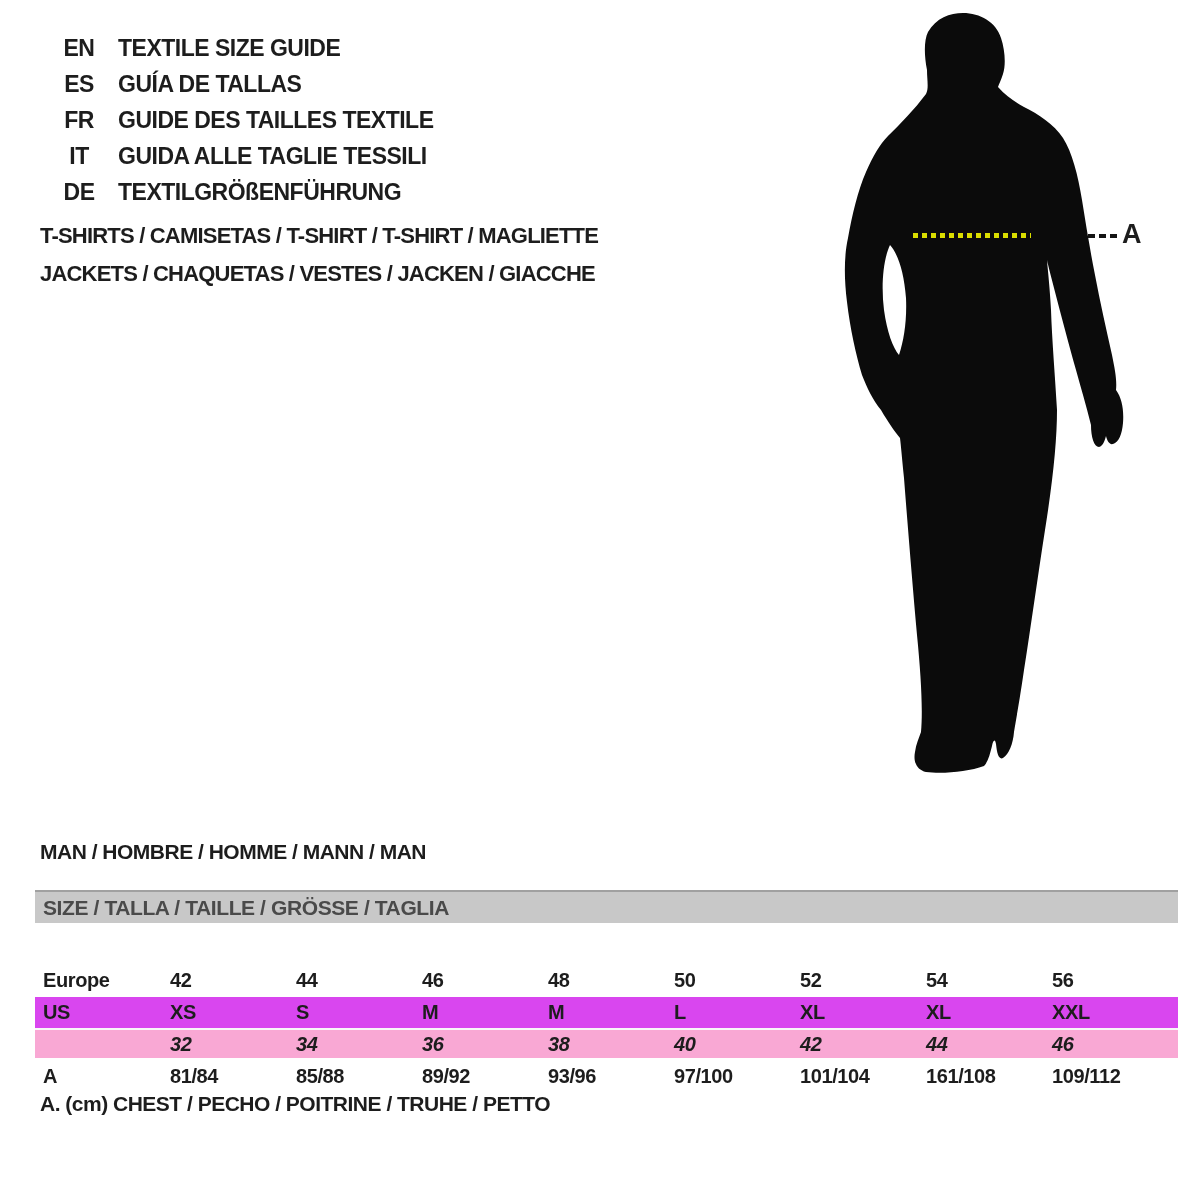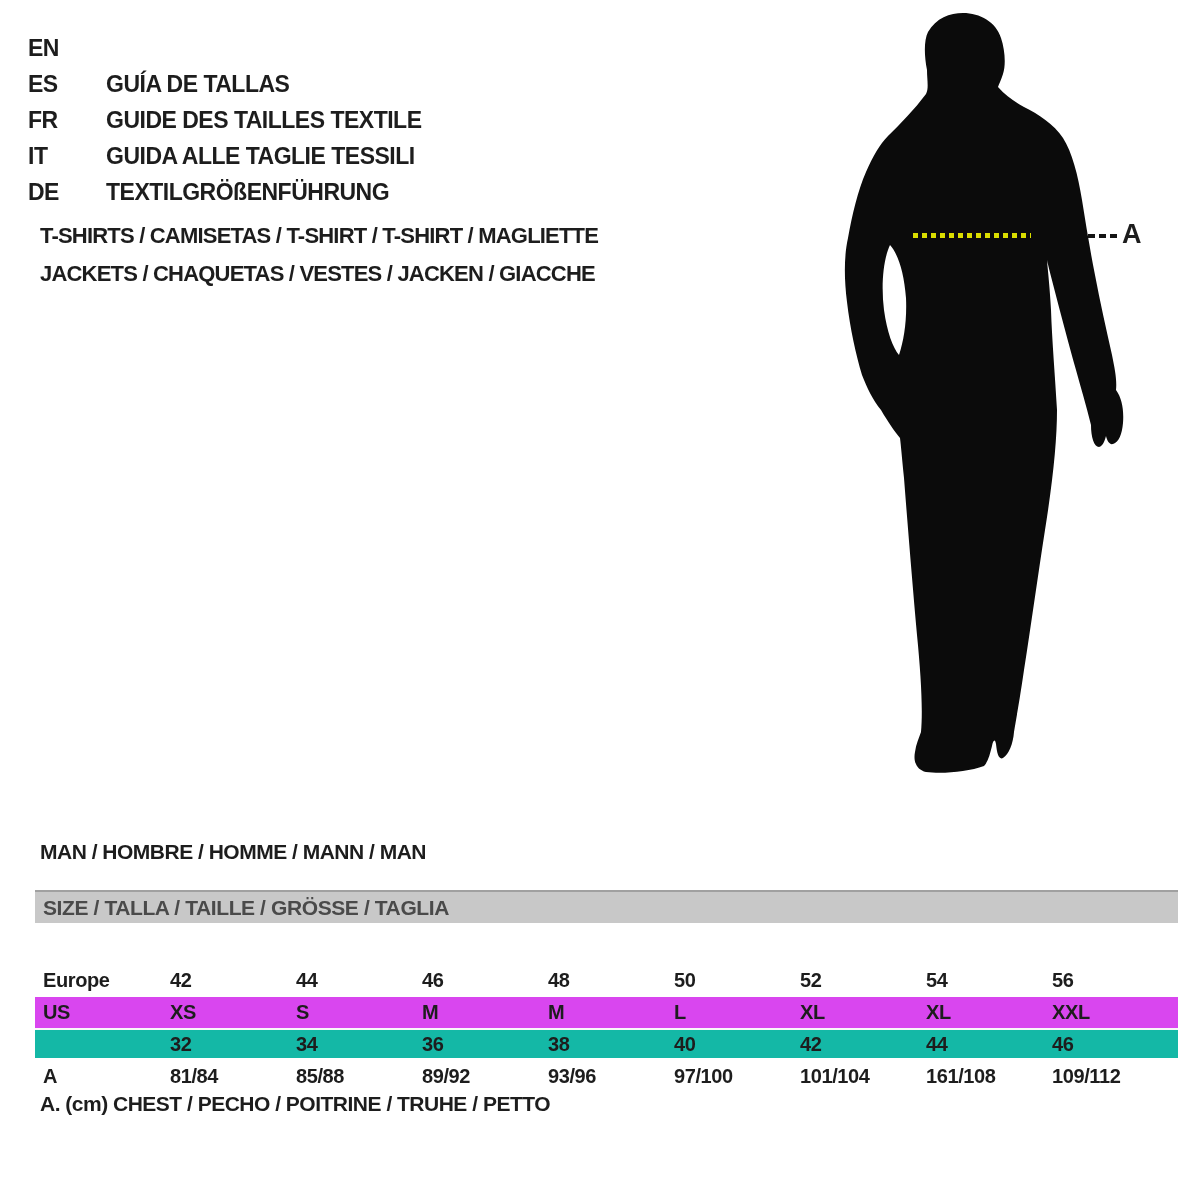--- a/index.html
+++ b/index.html
@@ -4,21 +4,21 @@
 <style>
   * { margin:0; padding:0; box-sizing:border-box; }
   html,body { background:#ffffff; }
   body { font-family:"Liberation Sans", sans-serif; color:#1d1d1d; }
   .canvas {
     position:relative; width:1200px; height:1200px; background:#ffffff;
     overflow:hidden; font-weight:bold;
   }
 
   
-  .lang-block { position:absolute; left:28px; top:30px; }
+  .lang-block { position:absolute; left:40px; top:30px;text-align:center; }
   .lang-row { display:flex; height:36px; line-height:36px; font-size:23px; letter-spacing:-0.5px; }
   .lang-code { width:78px; }
 
   
   .product-block { position:absolute; left:40px; top:217px; }
   .product-line { font-size:22px; line-height:38px; letter-spacing:-0.8px; }
 
   
   .figure-wrap { position:absolute; left:810px; top:10px; width:380px; height:790px; }
   .figure-svg { position:absolute; left:0; top:0; width:330px; height:790px; }
@@ -37,36 +37,37 @@
 
   
   .size-table { position:absolute; left:35px; top:890px; width:1143px; font-size:20px; letter-spacing:-0.4px; }
   .st-header {
     height:33px; line-height:31px; background:#c8c8c8; color:#4a4a4a;
     border-top:2px solid #a0a0a0; padding-left:8px; font-size:21px;
   }
   .st-row { display:flex; align-items:center; }
   .st-row.r0 { height:34px; background:#ffffff;margin-top:40px; }
   .st-row.r1 { height:31px; background:#d946ef; }
-  .st-row.r2 { height:30px; background:#14b8a6; border-top:2px solid #f8f8f8; }
+  .st-row.r2 { height:30px; background:#f9a8d4; border-top:2px solid #f8f8f8;font-style:italic; }
   .st-row.r3 { height:36px; background:#ffffff; }
   .st-label { width:135px; padding-left:8px; }
   .st-cell { flex:1; }
 
   
   .footnote { position:absolute; left:40px; top:1092px; font-size:21px; letter-spacing:-0.5px; }
 </style>
 </head>
 <body>
 
 <div class="canvas">
 
   <div class="lang-block">
     <div class="lang-row">
       <span class="lang-code">EN</span>
+      <span class="lang-label">TEXTILE SIZE GUIDE</span>
     </div>
     <div class="lang-row">
       <span class="lang-code">ES</span>
       <span class="lang-label">GUÍA DE TALLAS</span>
     </div>
     <div class="lang-row">
       <span class="lang-code">FR</span>
       <span class="lang-label">GUIDE DES TAILLES TEXTILE</span>
     </div>
     <div class="lang-row">

